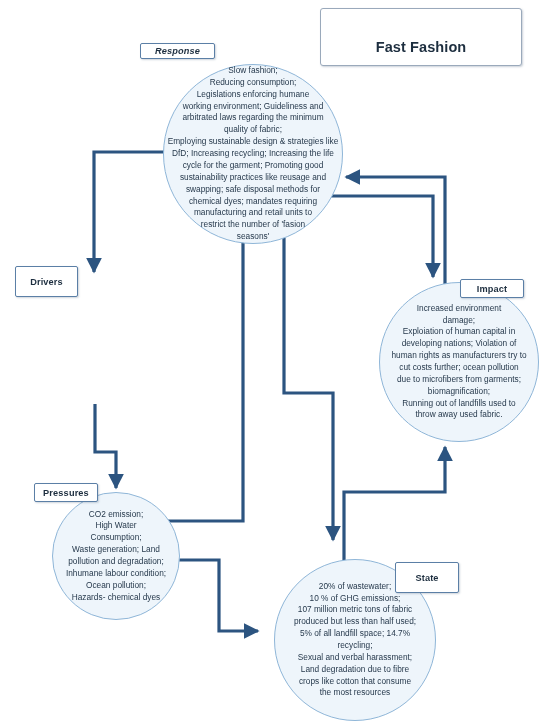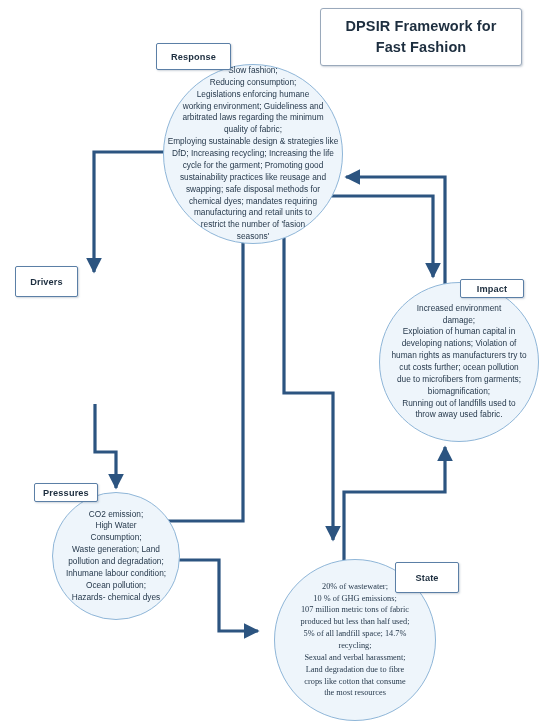--- a/index.html
+++ b/index.html
@@ -106,21 +106,21 @@
       <path d="M 243 233 L 243 521 L 136 521"></path>
       <path d="M 284 238 L 284 393 L 333 393 L 333 540"></path>
       <path d="M 262 196 L 433 196 L 433 277"></path>
       <path d="M 445 285 L 445 177 L 346 177"></path>
       <path d="M 344 560 L 344 492 L 445 492 L 445 447"></path>
     </g>
   </svg>
 
   <div class="title-box">
     <div class="title-text">
-      <span>DPSIR Framework for</span><br>
+      <br>
       <span>Fast Fashion</span>
     </div>
   </div>
 
   <div class="node" style="left:163px; top:64px; width:180px; height:180px;">
     <div class="node-text">Slow fashion;
 Reducing consumption;
 Legislations enforcing humane
 working environment; Guideliness and
 arbitrated laws regarding the minimum
@@ -128,21 +128,21 @@
 Employing sustainable design &amp; strategies like
 DfD; Increasing recycling; Increasing the life
 cycle for the garment; Promoting good
 sustainability practices like reusage and
 swapping; safe disposal methods for
 chemical dyes; mandates requiring
 manufacturing and retail units to
 restrict the number of 'fasion
 seasons'</div>
   </div>
-  <div class="label-box" style="left:156px; top:43px; width:75px; height:27px;">
+  <div class="label-box" style="left:140px; top:43px; width:75px; height:16px;font-style:italic;">
     <span class="label-text">Response</span>
   </div>
 
   <div class="label-box" style="left:15px; top:266px; width:63px; height:31px;">
     <span class="label-text">Drivers</span>
   </div>
 
   <div class="node" style="left:52px; top:492px; width:128px; height:128px;">
     <div class="node-text">CO2 emission;
 High Water
@@ -150,21 +150,21 @@
 Waste generation; Land
 pollution and degradation;
 Inhumane labour condition;
 Ocean pollution;
 Hazards- chemical dyes</div>
   </div>
   <div class="label-box" style="left:34px; top:483px; width:64px; height:19px;">
     <span class="label-text">Pressures</span>
   </div>
 
-  <div class="node" style="left:274px; top:559px; width:162px; height:162px;font-family:Liberation Serif, serif;">
+  <div class="node" style="left:274px; top:559px; width:162px; height:162px;">
     <div class="node-text">20% of wastewater;
 10 % of GHG emissions;
 107 million metric tons of fabric
 produced but less than half used;
 5% of all landfill space; 14.7%
 recycling;
 Sexual and verbal harassment;
 Land degradation due to fibre
 crops like cotton that consume
 the most resources</div>

